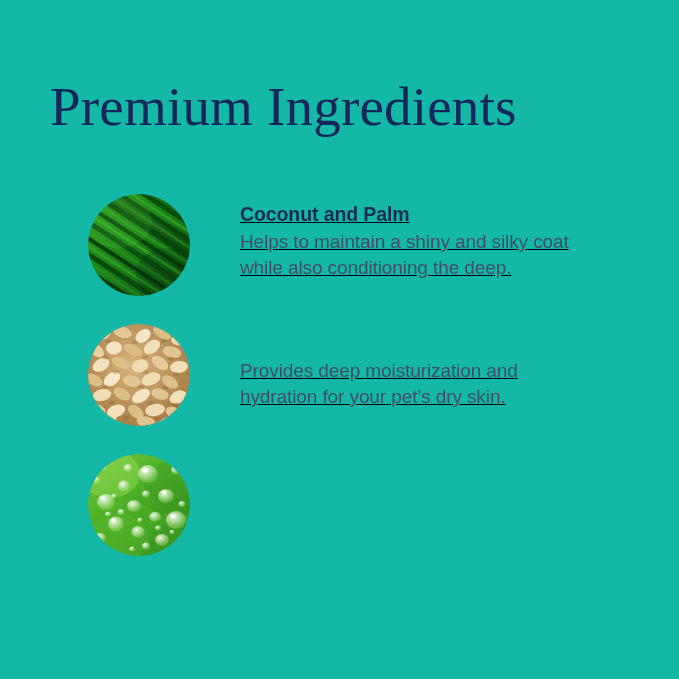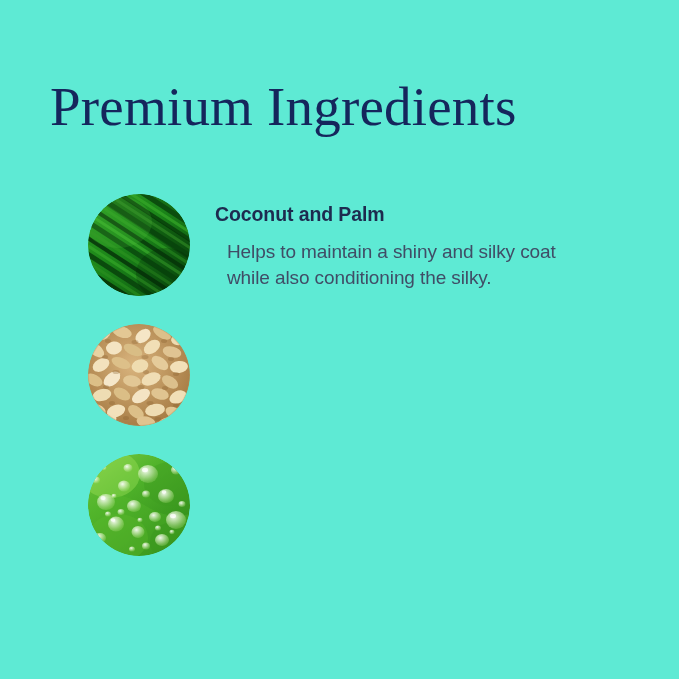--- a/index.html
+++ b/index.html
@@ -11,21 +11,21 @@
     height: 679px;
     background: #f0f3fd;
     font-family: "Liberation Sans", sans-serif;
     overflow: hidden;
     position: relative;
   }
 
   .page {
     position: absolute;
     inset: 0;
-    background: #5eead4;
+    background: #14b8a6;
   }
 
   
   .page-title {
     position: absolute;
     left: 50px;
     top: 76px;
     font-family: "Liberation Serif", "DejaVu Serif", serif;
     font-size: 55px;
     line-height: 62px;
@@ -57,39 +57,40 @@
     overflow: hidden;
   }
   .ingredient-thumb svg {
     display: block;
     width: 102px;
     height: 102px;
   }
 
   .ingredient-text {
     position: absolute;
-    left: 215px;
+    left: 240px;
     top: 9px;
     width: 420px;
+    text-decoration: underline;
   }
   .ingredient-name {
     font-size: 19.5px;
     line-height: 25px;
     font-weight: 700;
     color: #1d2b4f;
     letter-spacing: -0.1px;
     margin: 0 0 2px 0;
   }
   .ingredient-desc {
     font-size: 19px;
     line-height: 26px;
     font-weight: 400;
     color: #404d66;
     letter-spacing: -0.1px;
-    margin: 12px;
+    margin: 0;
   }
   .ingredient-desc .line {
     display: block;
     white-space: nowrap;
   }
 
   
   .row-0 .ingredient-text { top: 8px; }
   .row-1 .ingredient-text { top: 34px; }
   .row-2 .ingredient-text { top: 58px; }
@@ -146,21 +147,21 @@
             </g>
             <ellipse cx="30" cy="28" rx="34" ry="26" fill="#5fd043" opacity="0.16"></ellipse>
             <ellipse cx="78" cy="80" rx="30" ry="26" fill="#021f04" opacity="0.22"></ellipse>
           </g>
         </svg>
       </div>
       <div class="ingredient-text">
         <p class="ingredient-name">Coconut and Palm</p>
         <p class="ingredient-desc">
           <span class="line">Helps to maintain a shiny and silky coat</span>
-          <span class="line">while also conditioning the silky.</span>
+          <span class="line">while also conditioning the deep.</span>
         </p>
       </div>
     </div>
 
     <div class="ingredient-row row-1">
       <div class="ingredient-thumb">
         <svg viewBox="0 0 102 102" xmlns="http://www.w3.org/2000/svg" aria-hidden="true">
           <defs>
             <clipPath id="clipOat">
                 <circle cx="51" cy="51" r="51"></circle>
@@ -224,20 +225,24 @@
               <ellipse cx="62" cy="79" rx="3.5" ry="2"></ellipse>
               <ellipse cx="88" cy="81" rx="3" ry="2"></ellipse>
               <ellipse cx="38" cy="94" rx="3" ry="2"></ellipse>
               <ellipse cx="70" cy="95" rx="3.5" ry="2"></ellipse>
             </g>
             <circle cx="51" cy="51" r="51" fill="none" stroke="#b99459" stroke-width="2" opacity="0.35"></circle>
           </g>
         </svg>
       </div>
       <div class="ingredient-text">
+        <p class="ingredient-desc">
+          <span class="line">Provides deep moisturization and</span>
+          <span class="line">hydration for your pet’s dry skin.</span>
+        </p>
       </div>
     </div>
 
     <div class="ingredient-row row-2">
       <div class="ingredient-thumb">
         <svg viewBox="0 0 102 102" xmlns="http://www.w3.org/2000/svg" aria-hidden="true">
           <defs>
             <clipPath id="clipAloe">
                 <circle cx="51" cy="51" r="51"></circle>
               </clipPath>

